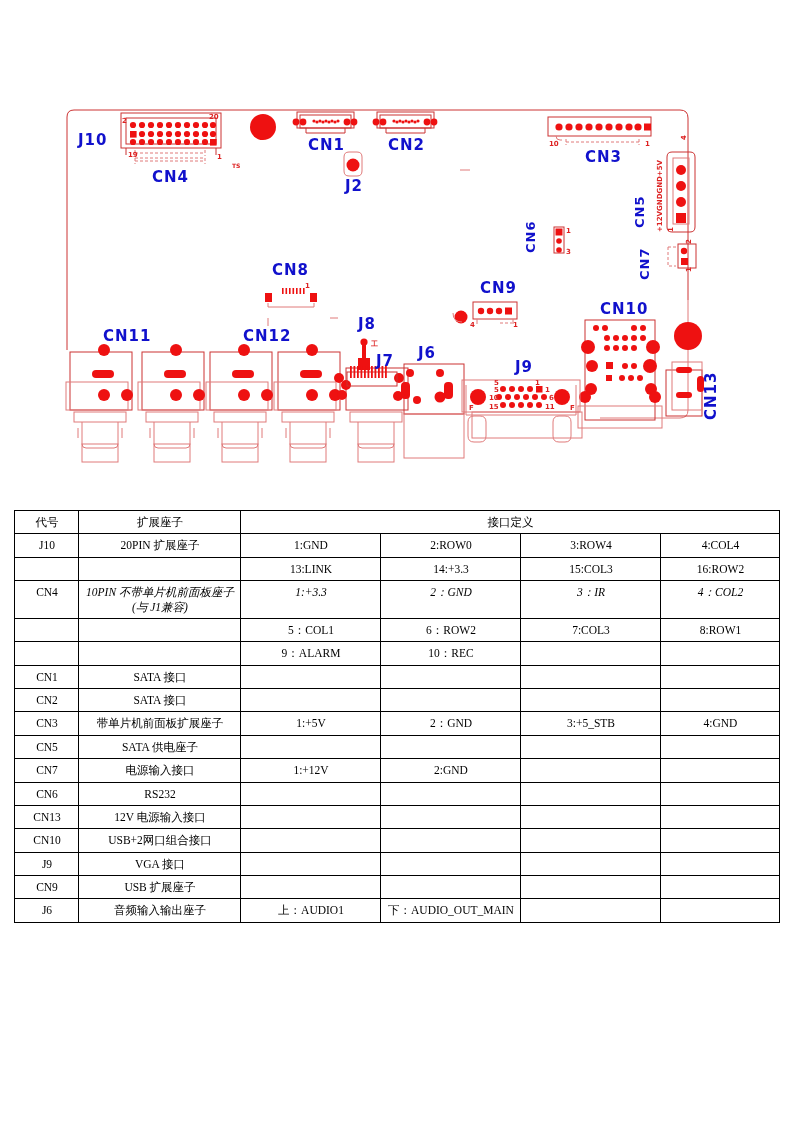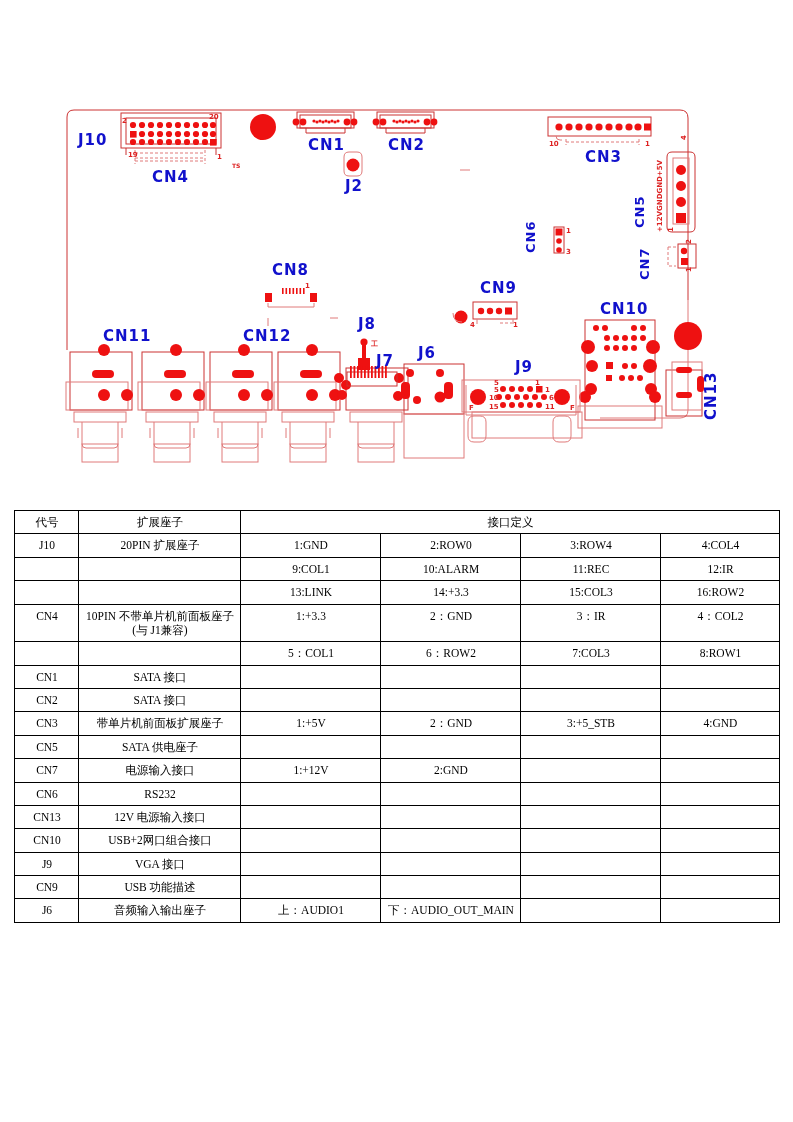--- a/index.html
+++ b/index.html
@@ -29,21 +29,21 @@
     height:13px;
     word-wrap:break-word;
     font-family:"Liberation Serif","DejaVu Serif",serif;
   }
   col.c0{width:64px;}
   col.c1{width:162px;}
   col.c2{width:140px;}
   col.c3{width:140px;}
   col.c4{width:140px;}
   col.c5{width:119px;}
-  .two-line{height:34px;}
+  .two-line{height:34px;font-style:italic;}
 </style>
 </head>
 <body>
 
 <div id="pcb-diagram">
 <svg width="793" height="490" viewBox="0 0 793 490" xmlns="http://www.w3.org/2000/svg">
   <defs>
     <style>
       .pad{fill:#ee1111;}
       .ol{fill:none;stroke:#cc3333;stroke-width:1;}
@@ -484,28 +484,20 @@
           <td>J10</td>
           <td>20PIN 扩展座子</td>
           <td>1:GND</td>
           <td>2:ROW0</td>
           <td>3:ROW4</td>
           <td>4:COL4</td>
         </tr>
         <tr>
           <td></td>
           <td></td>
-          <td>9:COL1</td>
-          <td>10:ALARM</td>
-          <td>11:REC</td>
-          <td>12:IR</td>
-        </tr>
-        <tr>
-          <td></td>
-          <td></td>
           <td>13:LINK</td>
           <td>14:+3.3</td>
           <td>15:COL3</td>
           <td>16:ROW2</td>
         </tr>
         <tr>
           <td>CN4</td>
           <td class="two-line">10PIN 不带单片机前面板座子(与 J1兼容)</td>
           <td class="two-line">1:+3.3</td>
           <td class="two-line">2：GND</td>
@@ -514,20 +506,28 @@
         </tr>
         <tr>
           <td></td>
           <td></td>
           <td>5：COL1</td>
           <td>6：ROW2</td>
           <td>7:COL3</td>
           <td>8:ROW1</td>
         </tr>
         <tr>
+          <td></td>
+          <td></td>
+          <td>9：ALARM</td>
+          <td>10：REC</td>
+          <td></td>
+          <td></td>
+        </tr>
+        <tr>
           <td>CN1</td>
           <td>SATA 接口</td>
           <td></td>
           <td></td>
           <td></td>
           <td></td>
         </tr>
         <tr>
           <td>CN2</td>
           <td>SATA 接口</td>
@@ -587,21 +587,21 @@
         <tr>
           <td>J9</td>
           <td>VGA 接口</td>
           <td></td>
           <td></td>
           <td></td>
           <td></td>
         </tr>
         <tr>
           <td>CN9</td>
-          <td>USB 功能描述</td>
+          <td>USB 扩展座子</td>
           <td></td>
           <td></td>
           <td></td>
           <td></td>
         </tr>
         <tr>
           <td>J6</td>
           <td>音频输入输出座子</td>
           <td>上：AUDIO1</td>
           <td>下：AUDIO_OUT_MAIN</td>

